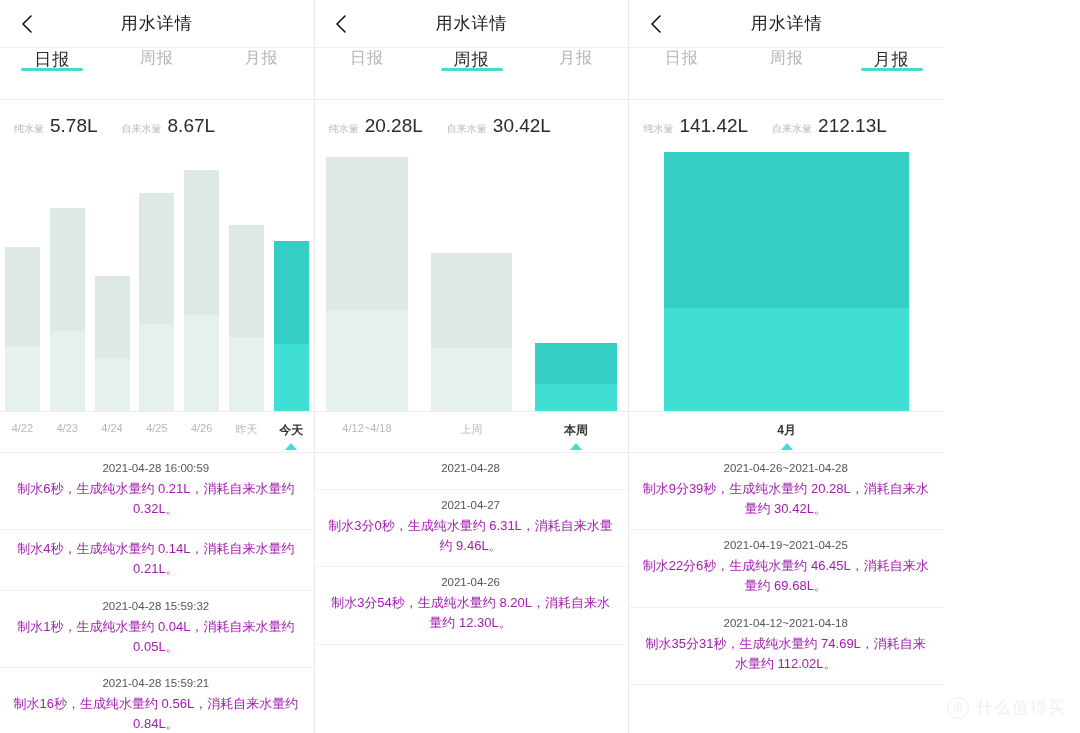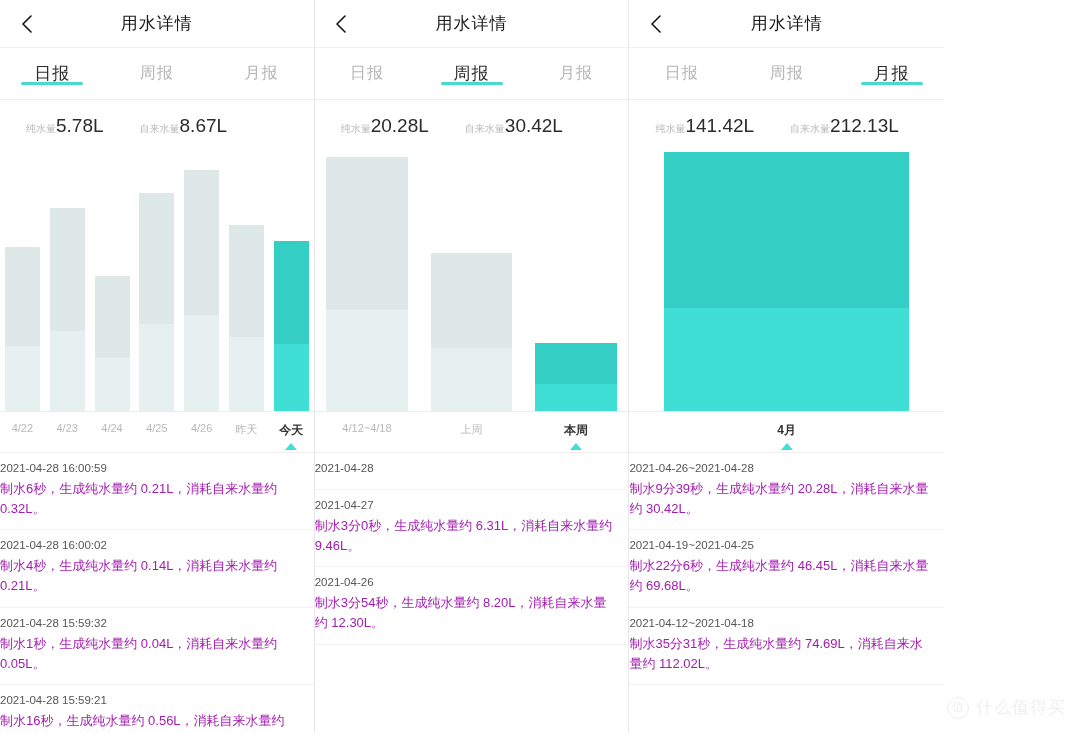--- a/index.html
+++ b/index.html
@@ -28,21 +28,21 @@
     transform:translateY(-50%);
     width:20px; height:20px;
     display:flex; align-items:center; justify-content:center;
     cursor:pointer;
   }
   .back-icon svg { display:block; }
   .nav-title { font-size:17px; color:#1a1a1a; letter-spacing:1px; }
 
   
   .tabs {
-    height:52px; display:flex; align-items:center;
+    height:52px; display:flex; align-items:flex-start;
     border-bottom:1px solid #f0f0f0; background:#fff;
   }
   .tab {
     flex:1; display:flex; flex-direction:column;
     align-items:center; justify-content:center;
     position:relative; cursor:pointer;
   }
   .tab-label { font-size:16px; color:#b5b5b5; letter-spacing:1px; }
   .tab.active .tab-label { color:#2b2b2b; font-size:17px; }
   .tab-underline {
@@ -50,21 +50,21 @@
     transform:translateX(-50%);
     width:62px; height:3px; background:transparent; border-radius:2px;
   }
   .tab.active .tab-underline { background:#4ad9cf; }
 
   
   .summary {
     height:52px; display:flex; align-items:center;
     padding-left:14px; gap:6px; background:#fff;
   }
-  .sum-group { display:flex; align-items:baseline; margin-right:18px;margin-left:12px; }
+  .sum-group { display:flex; align-items:baseline; gap:6px; margin-right:18px; }
   .sum-key { font-size:10px; color:#b8b8b8; }
   .sum-val { font-size:19px; color:#2b2b2b; font-weight:400; }
 
   
   .chart-wrap { position:relative; height:300px; background:#fff; }
   .chart-area {
     position:absolute; left:0; right:0; top:0; bottom:40px;
     display:flex; align-items:flex-end;
   }
   .chart-baseline {
@@ -104,22 +104,23 @@
   }
   .lbl-slot.selected .marker { opacity:1; }
 
   
   .list {
     position:absolute; left:0; right:0;
     top:452px; bottom:0; overflow:hidden;
     border-top:1px solid #efefef; background:#fff;
   }
   .list-item {
-    padding:9px 14px 10px 0;
+    padding:9px 14px 10px 12px;
     border-bottom:1px solid #f2f2f2;
+    text-align:center;
   }
   .li-time { font-size:11.5px; color:#555555; margin-bottom:5px; }
   .li-desc { font-size:13px; color:#a21caf; line-height:1.55; }
 
   
   .watermark {
     position:absolute; right:14px; bottom:14px;
     display:flex; align-items:center; gap:7px;
     opacity:.5; pointer-events:none;
   }
@@ -243,21 +244,20 @@
             <span class="marker"></span>
           </div>
         </div>
       </div>
       <div class="list">
         <div class="list-item">
           <div class="li-time">2021-04-28 16:00:59</div>
           <div class="li-desc">制水6秒，生成纯水量约 0.21L，消耗自来水量约 0.32L。</div>
         </div>
         <div class="list-item">
-          <div class="li-time">2021-04-28 16:00:02</div>
           <div class="li-desc">制水4秒，生成纯水量约 0.14L，消耗自来水量约 0.21L。</div>
         </div>
         <div class="list-item">
           <div class="li-time">2021-04-28 15:59:32</div>
           <div class="li-desc">制水1秒，生成纯水量约 0.04L，消耗自来水量约 0.05L。</div>
         </div>
         <div class="list-item">
           <div class="li-time">2021-04-28 15:59:21</div>
           <div class="li-desc">制水16秒，生成纯水量约 0.56L，消耗自来水量约 0.84L。</div>
         </div>

